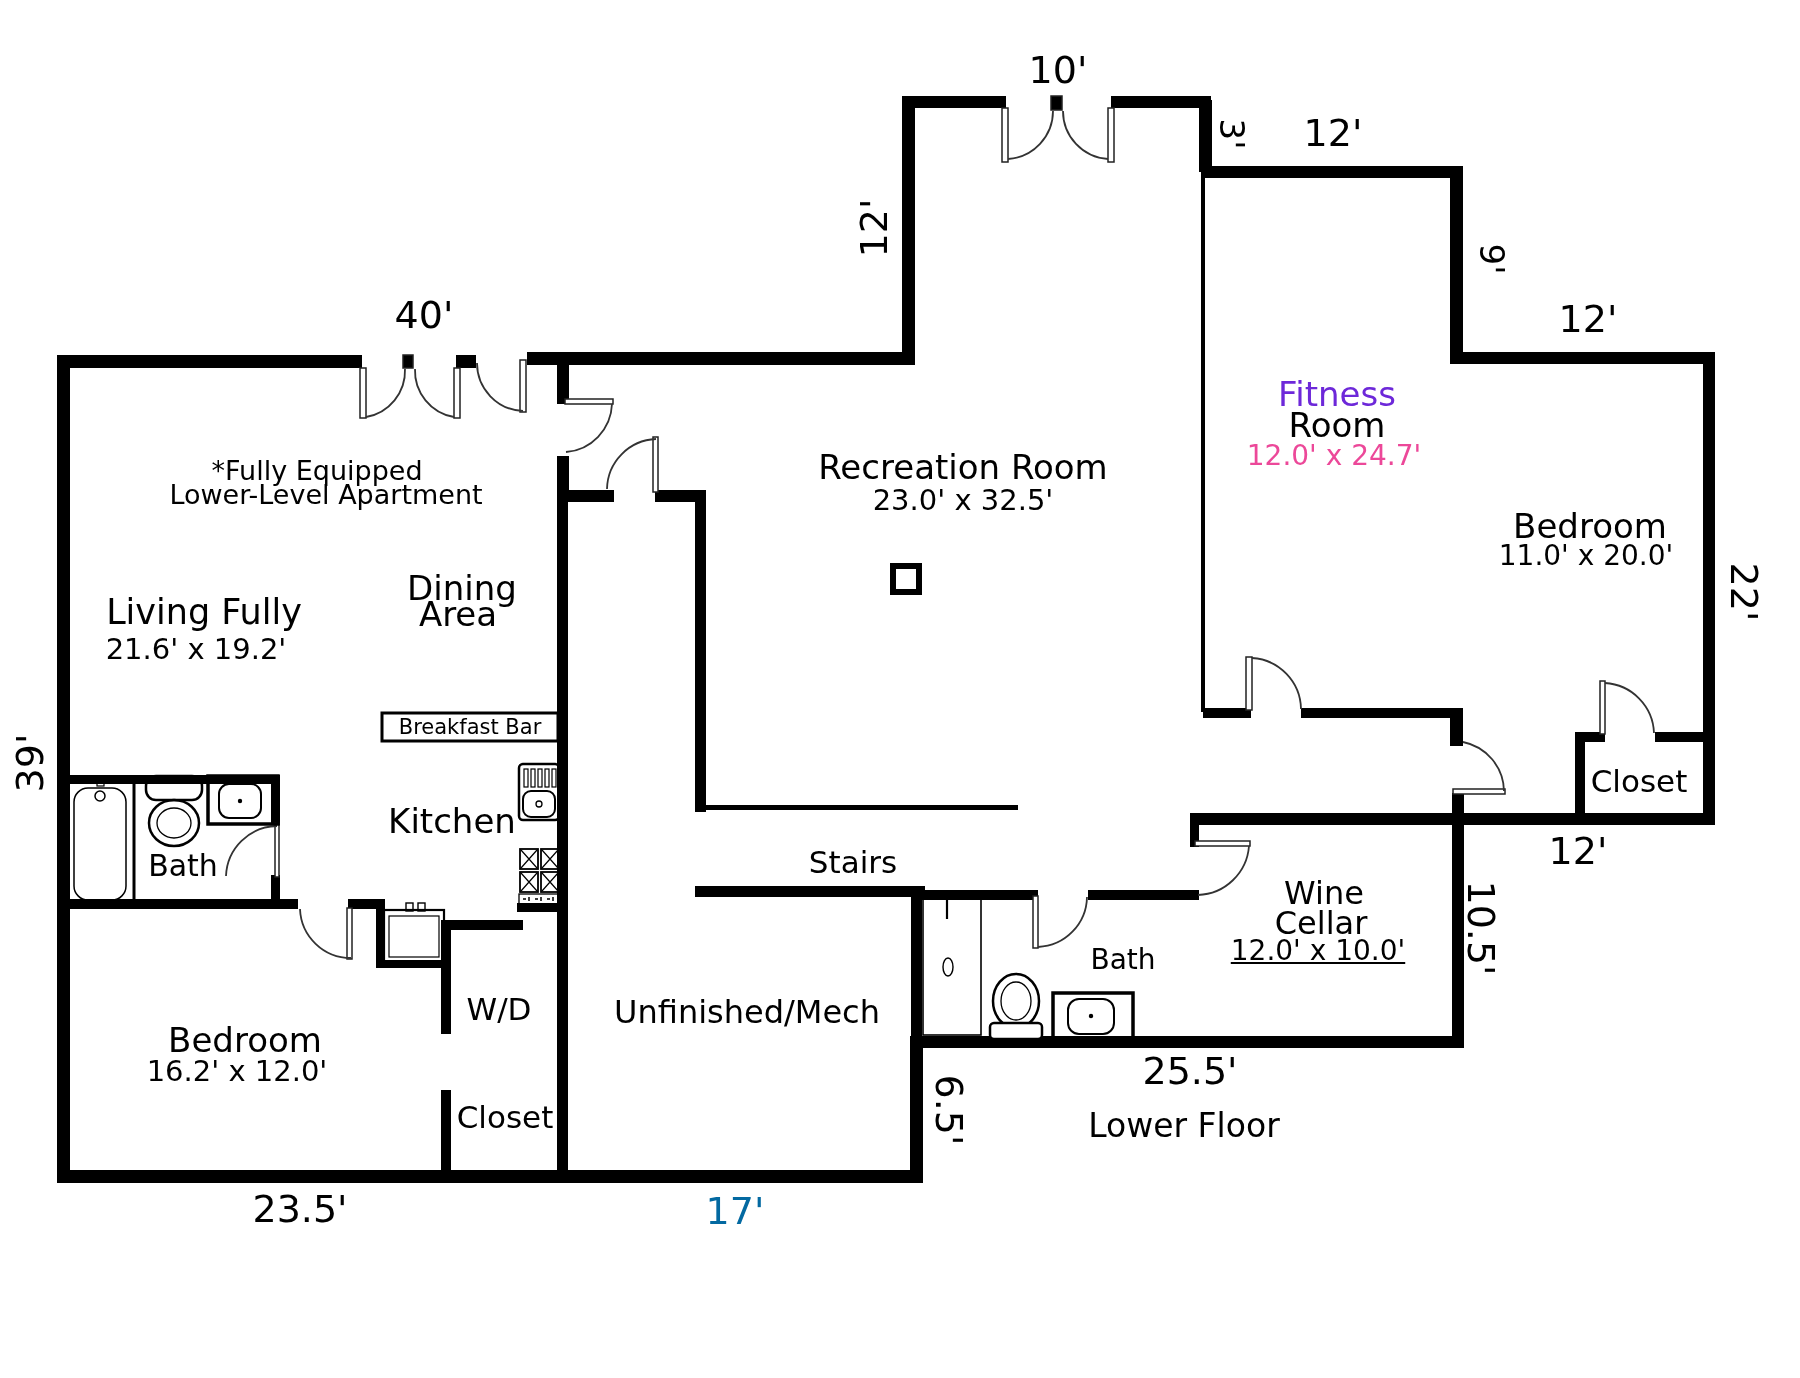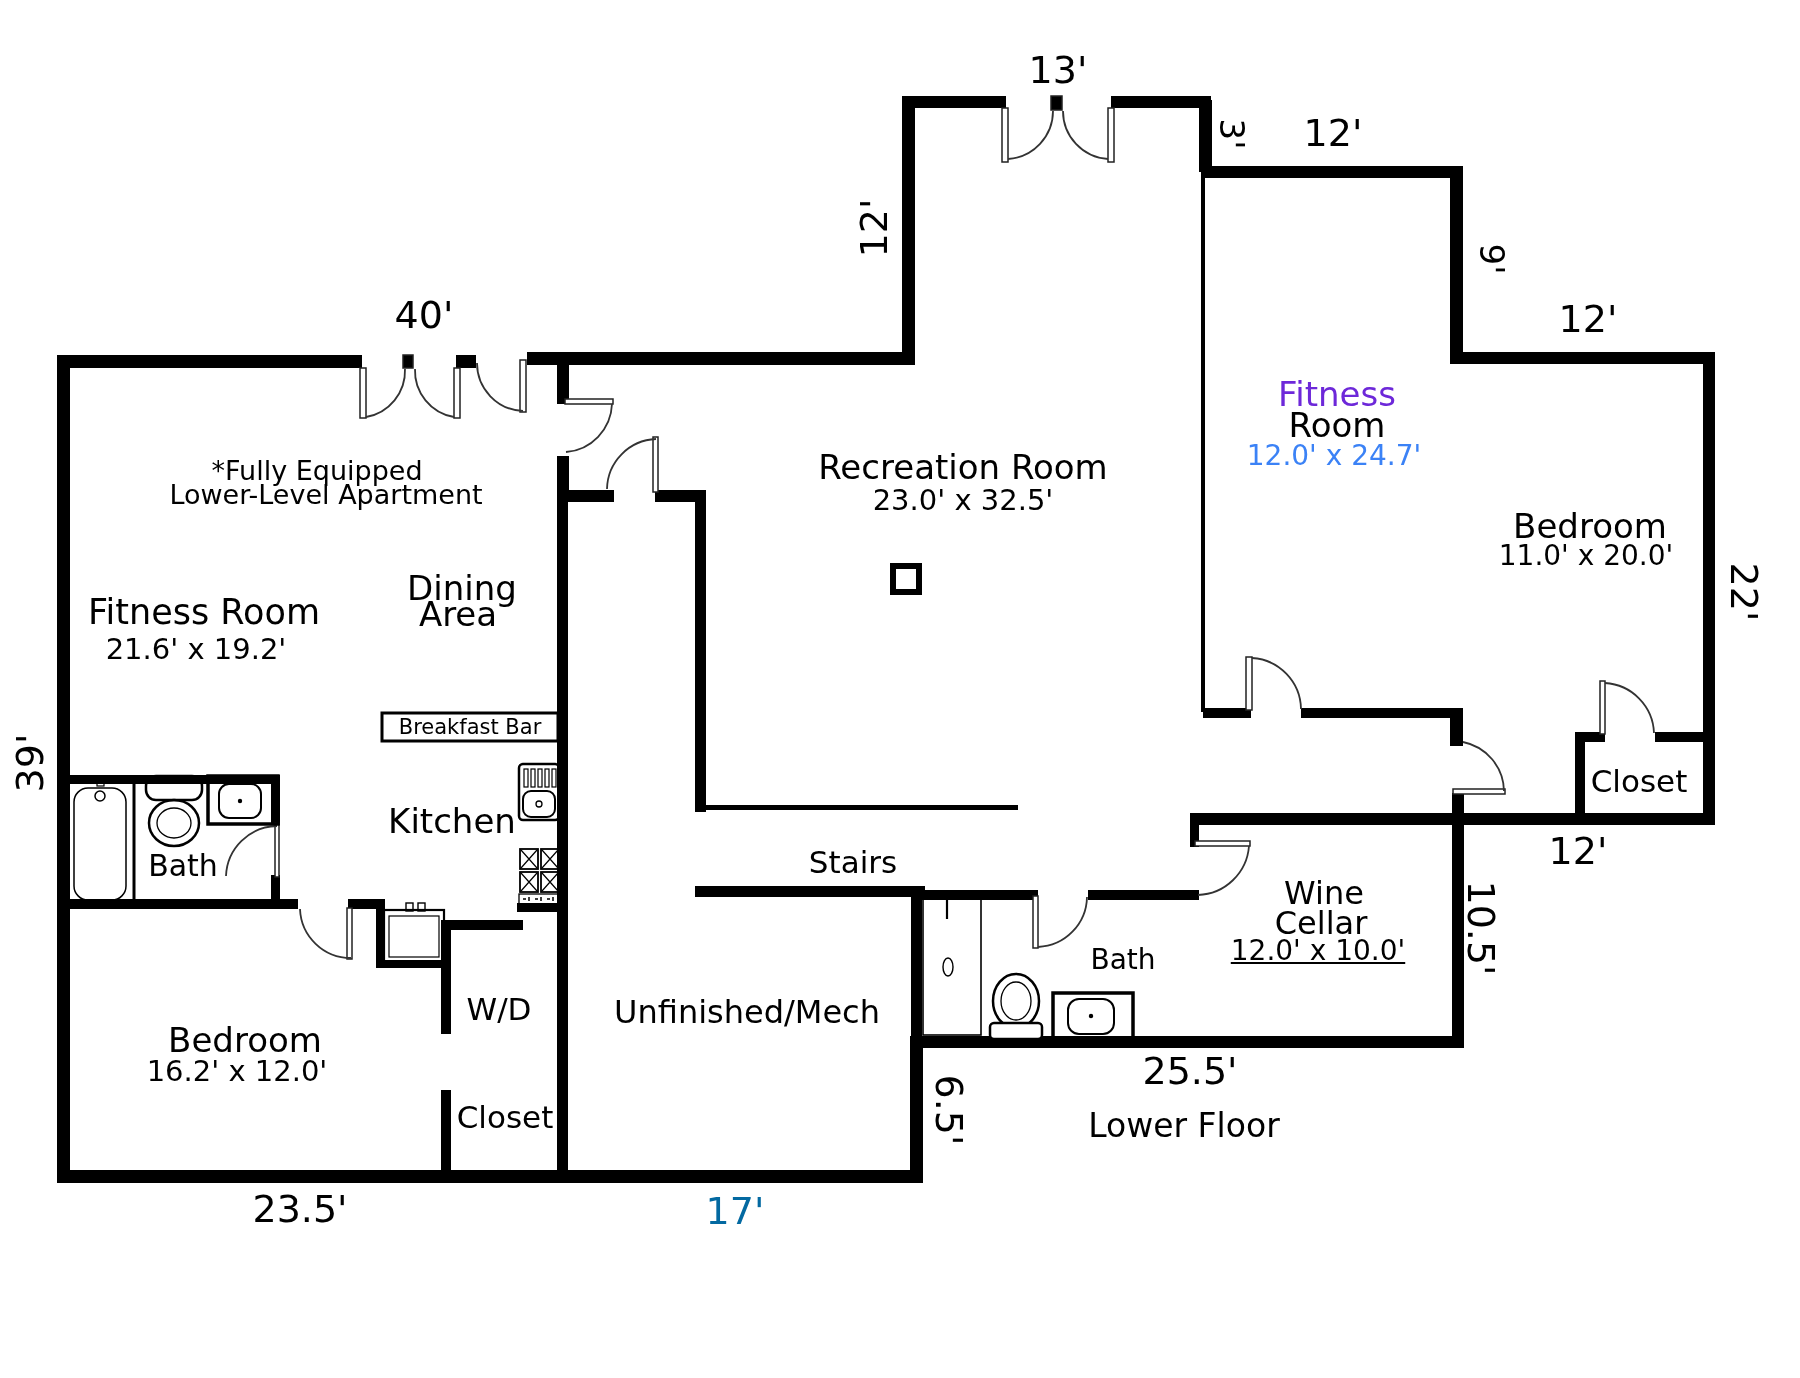--- a/index.html
+++ b/index.html
@@ -187,48 +187,48 @@
 
       <rect x="893" y="566" width="26" height="26" stroke-width="6"></rect>
 
       <rect x="382" y="713" width="176" height="28" stroke-width="3"></rect>
     </g>
   </svg>
 
   <div id="labels-layer">
       <div class="lbl" style="left: 317px; top: 470px; font-size: 27px; color: rgb(0, 0, 0);">*Fully Equipped</div>
       <div class="lbl" style="left: 326px; top: 494px; font-size: 27px; color: rgb(0, 0, 0);">Lower-Level Apartment</div>
-      <div class="lbl" style="left: 204px; top: 612px; font-size: 35px; color: rgb(0, 0, 0);">Fitness Room</div>
+      <div class="lbl" style="left: 204px; top: 612px; font-size: 35px; color: rgb(0, 0, 0);">Living Fully</div>
       <div class="lbl" style="left: 196px; top: 649px; font-size: 29px; color: rgb(0, 0, 0);">21.6' x 19.2'</div>
       <div class="lbl" style="left: 462px; top: 588px; font-size: 34px; color: rgb(0, 0, 0);">Dining</div>
       <div class="lbl" style="left: 458px; top: 614px; font-size: 34px; color: rgb(0, 0, 0);">Area</div>
       <div class="lbl" style="left: 470px; top: 727px; font-size: 21px; color: rgb(0, 0, 0);">Breakfast Bar</div>
       <div class="lbl" style="left: 452px; top: 821px; font-size: 34px; color: rgb(0, 0, 0);">Kitchen</div>
       <div class="lbl" style="left: 183px; top: 866px; font-size: 30px; color: rgb(0, 0, 0);">Bath</div>
       <div class="lbl" style="left: 245px; top: 1040px; font-size: 34px; color: rgb(0, 0, 0);">Bedroom</div>
       <div class="lbl" style="left: 237px; top: 1071px; font-size: 29px; color: rgb(0, 0, 0);">16.2' x 12.0'</div>
       <div class="lbl" style="left: 499px; top: 1009px; font-size: 31px; color: rgb(0, 0, 0);">W/D</div>
       <div class="lbl" style="left: 505px; top: 1117px; font-size: 31px; color: rgb(0, 0, 0);">Closet</div>
       <div class="lbl" style="left: 747px; top: 1012px; font-size: 32px; color: rgb(0, 0, 0);">Unfinished/Mech</div>
       <div class="lbl" style="left: 853px; top: 851px; font-size: 31px; color: rgb(0, 0, 0); margin-top: 11px;">Stairs</div>
       <div class="lbl" style="left: 963px; top: 467px; font-size: 34px; color: rgb(0, 0, 0);">Recreation Room</div>
       <div class="lbl" style="left: 963px; top: 500px; font-size: 29px; color: rgb(0, 0, 0);">23.0' x 32.5'</div>
       <div class="lbl" style="left: 1337px; top: 394px; font-size: 34px; color: #6d28d9;">Fitness</div>
       <div class="lbl" style="left: 1337px; top: 425px; font-size: 34px; color: rgb(0, 0, 0);">Room</div>
-      <div class="lbl" style="left: 1334px; top: 456px; font-size: 28px; color: #3b82f6;">12.0' x 24.7'</div>
+      <div class="lbl" style="left: 1334px; top: 456px; font-size: 28px; color: #ec4899;">12.0' x 24.7'</div>
       <div class="lbl" style="left: 1590px; top: 526px; font-size: 34px; color: rgb(0, 0, 0);">Bedroom</div>
       <div class="lbl" style="left: 1586px; top: 556px; font-size: 28px; color: rgb(0, 0, 0);">11.0' x 20.0'</div>
       <div class="lbl" style="left: 1639px; top: 781px; font-size: 31px; color: rgb(0, 0, 0);">Closet</div>
       <div class="lbl" style="left: 1324px; top: 893px; font-size: 32px; color: rgb(0, 0, 0);">Wine</div>
       <div class="lbl" style="left: 1321px; top: 923px; font-size: 32px; color: rgb(0, 0, 0);">Cellar</div>
       <div class="lbl" style="left: 1318px; top: 951px; font-size: 28px; color: rgb(0, 0, 0); text-decoration: underline;">12.0' x 10.0'</div>
       <div class="lbl" style="left: 1123px; top: 960px; font-size: 28px; color: rgb(0, 0, 0);">Bath</div>
       <div class="lbl" style="left: 1184px; top: 1125px; font-size: 33px; color: rgb(0, 0, 0); text-align: center;">Lower Floor</div>
       <div class="lbl" style="left: 424px; top: 315px; font-size: 38px; color: rgb(0, 0, 0);">40'</div>
-      <div class="lbl" style="left: 1058px; top: 70px; font-size: 38px; color: rgb(0, 0, 0);">13'</div>
+      <div class="lbl" style="left: 1058px; top: 70px; font-size: 38px; color: rgb(0, 0, 0);">10'</div>
       <div class="lbl rot-90" style="left: 874px; top: 228px; font-size: 38px; color: rgb(0, 0, 0);">12'</div>
       <div class="lbl rot90" style="left: 1232px; top: 134px; font-size: 34px; color: rgb(0, 0, 0);">3'</div>
       <div class="lbl" style="left: 1333px; top: 133px; font-size: 38px; color: rgb(0, 0, 0);">12'</div>
       <div class="lbl rot90" style="left: 1492px; top: 259px; font-size: 34px; color: rgb(0, 0, 0);">9'</div>
       <div class="lbl" style="left: 1588px; top: 319px; font-size: 38px; color: rgb(0, 0, 0);">12'</div>
       <div class="lbl rot90" style="left: 1744px; top: 592px; font-size: 38px; color: rgb(0, 0, 0);">22'</div>
       <div class="lbl" style="left: 1578px; top: 851px; font-size: 38px; color: rgb(0, 0, 0);">12'</div>
       <div class="lbl rot90" style="left: 1481px; top: 928px; font-size: 38px; color: rgb(0, 0, 0);">10.5'</div>
       <div class="lbl rot-90" style="left: 30px; top: 763px; font-size: 38px; color: rgb(0, 0, 0);">39'</div>
       <div class="lbl" style="left: 300px; top: 1209px; font-size: 38px; color: rgb(0, 0, 0);">23.5'</div>

